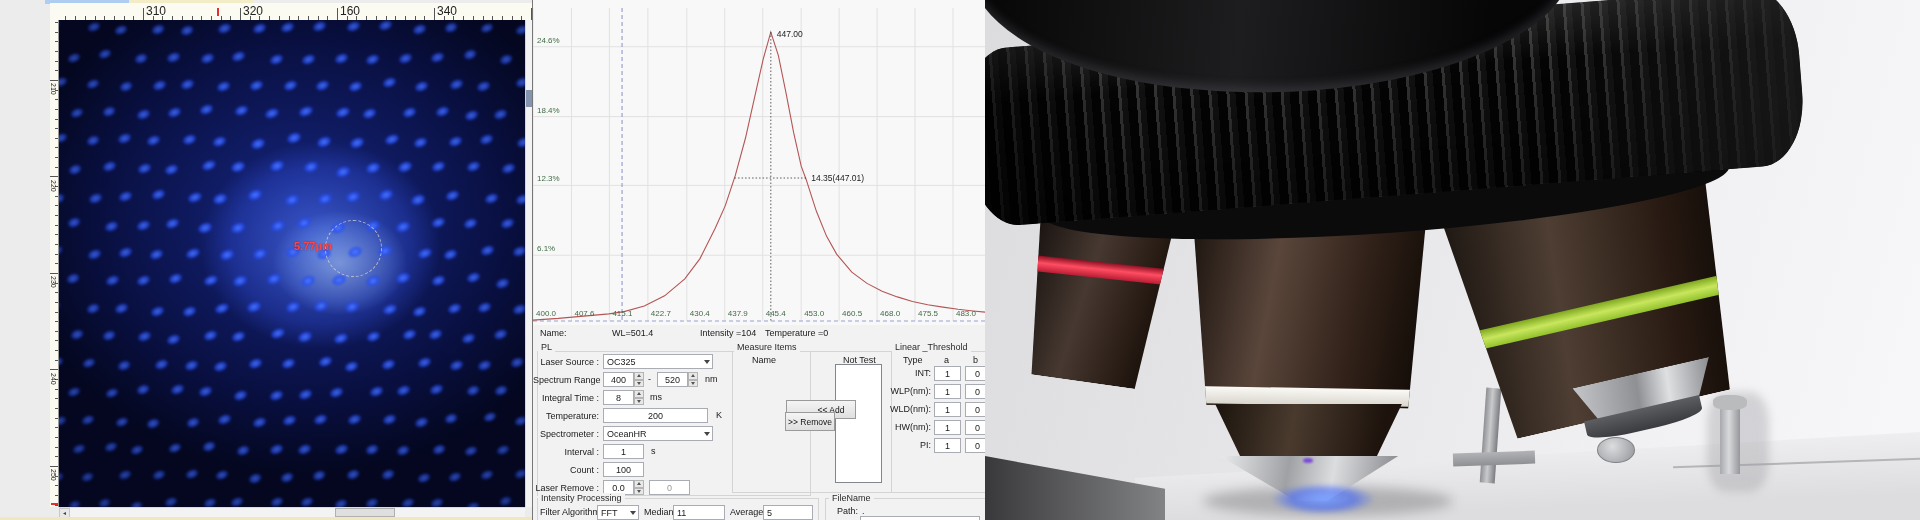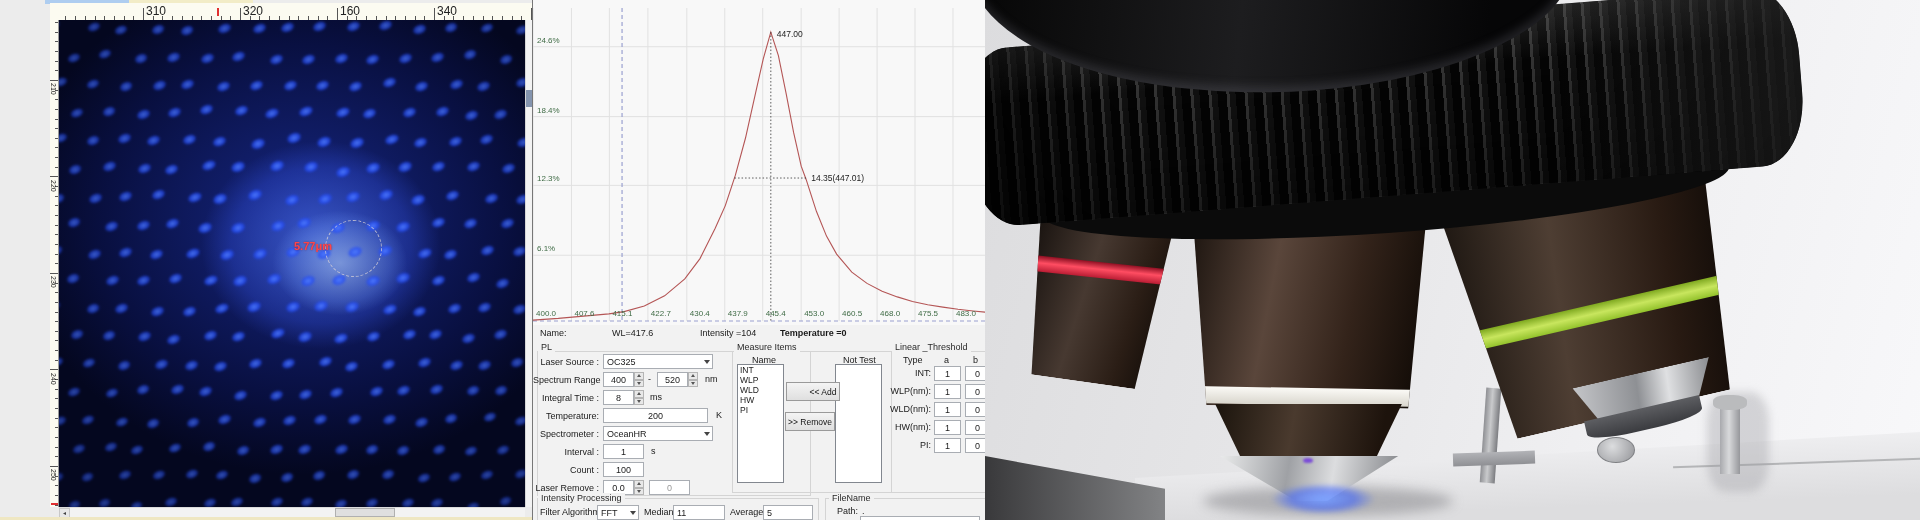--- a/index.html
+++ b/index.html
@@ -567,23 +567,23 @@
           <text x="204.77399999999986" y="316" font-size="8" fill="#3f6b45" font-family="inherit" text-anchor="middle">437.9</text>
           <text x="242.72399999999988" y="316" font-size="8" fill="#3f6b45" font-family="inherit" text-anchor="middle">445.4</text>
           <text x="281.18" y="316" font-size="8" fill="#3f6b45" font-family="inherit" text-anchor="middle">453.0</text>
           <text x="319.13" y="316" font-size="8" fill="#3f6b45" font-family="inherit" text-anchor="middle">460.5</text>
           <text x="357.08" y="316" font-size="8" fill="#3f6b45" font-family="inherit" text-anchor="middle">468.0</text>
           <text x="395.03" y="316" font-size="8" fill="#3f6b45" font-family="inherit" text-anchor="middle">475.5</text>
           <text x="432.97999999999996" y="316" font-size="8" fill="#3f6b45" font-family="inherit" text-anchor="middle">483.0</text>
         </svg></div>
 
     <div class="lbl" style="left:7px;top:328px;">Name:</div>
-    <div class="lbl" style="left:79px;top:328px;">WL=417.6</div>
+    <div class="lbl" style="left:79px;top:328px;">WL=501.4</div>
     <div class="lbl" style="left:167px;top:328px;">Intensity =104</div>
-    <div class="lbl" style="left:247px;top:328px;font-weight:bold;">Temperature =0</div>
+    <div class="lbl" style="left:232px;top:328px;">Temperature =0</div>
 
     <div class="grp" style="left:4px;top:351px;width:272px;height:143px;"></div>
     <div class="grp-title" style="left:5px;top:342px;">PL</div>
 
     <div class="lbl-r" style="left:0;top:357px;width:66px;">Laser Source :</div>
     <div class="combo" style="left:70px;top:354px;width:110px;height:15px;">
       <span>OC325</span>
       <i class="arr"></i>
     </div>
 
@@ -658,30 +658,23 @@
       <i class="arr"></i>
     </div>
     <div class="lbl" style="left:111px;top:507px;">Median:</div>
     <div class="tb left" style="left:140px;top:505px;width:52px;height:15px;">11</div>
     <div class="lbl" style="left:197px;top:507px;">Average:</div>
     <div class="tb left" style="left:230px;top:505px;width:50px;height:15px;">5</div>
 
     <div class="grp" style="left:199px;top:351px;width:158px;height:140px;"></div>
     <div class="grp-title" style="left:201px;top:342px;">Measure Items</div>
     <div class="lbl" style="left:219px;top:355px;">Name</div>
-    <div class="listbox" style="left:204px;top:364px;width:47px;height:119px;" id="test-list">
-        <div class="li">INT</div>
-        <div class="li">WLP</div>
-        <div class="li">WLD</div>
-        <div class="li">HW</div>
-        <div class="li">PI</div>
-      </div>
     <div class="lbl" style="left:310px;top:355px;">Not Test</div>
     <div class="listbox" style="left:302px;top:364px;width:47px;height:119px;" id="nottest-list"></div>
-    <div class="btn" style="left:253px;top:382px;width:54px;height:19px;padding-left:20px;">&lt;&lt; Add</div>
+    <div class="btn" style="left:253px;top:400px;width:70px;height:19px;padding-left:20px;">&lt;&lt; Add</div>
     <div class="btn" style="left:252px;top:412px;width:50px;height:19px;">&gt;&gt; Remove</div>
 
     <div class="grp" style="left:358px;top:351px;width:100px;height:140px;border-right:none;"></div>
     <div class="grp-title" style="left:359px;top:342px;">Linear _Threshold</div>
     <div class="lbl" style="left:370px;top:355px;">Type</div>
     <div class="lbl" style="left:411px;top:355px;">a</div>
     <div class="lbl" style="left:440px;top:355px;">b</div>
     <div id="thr-rows">
         <div class="lbl-r" style="left: 340px; top: 368px; width: 58px;">INT:</div>
         <div class="tb" style="left: 401px; top: 366px; width: 27px; height: 15px;">1</div>

